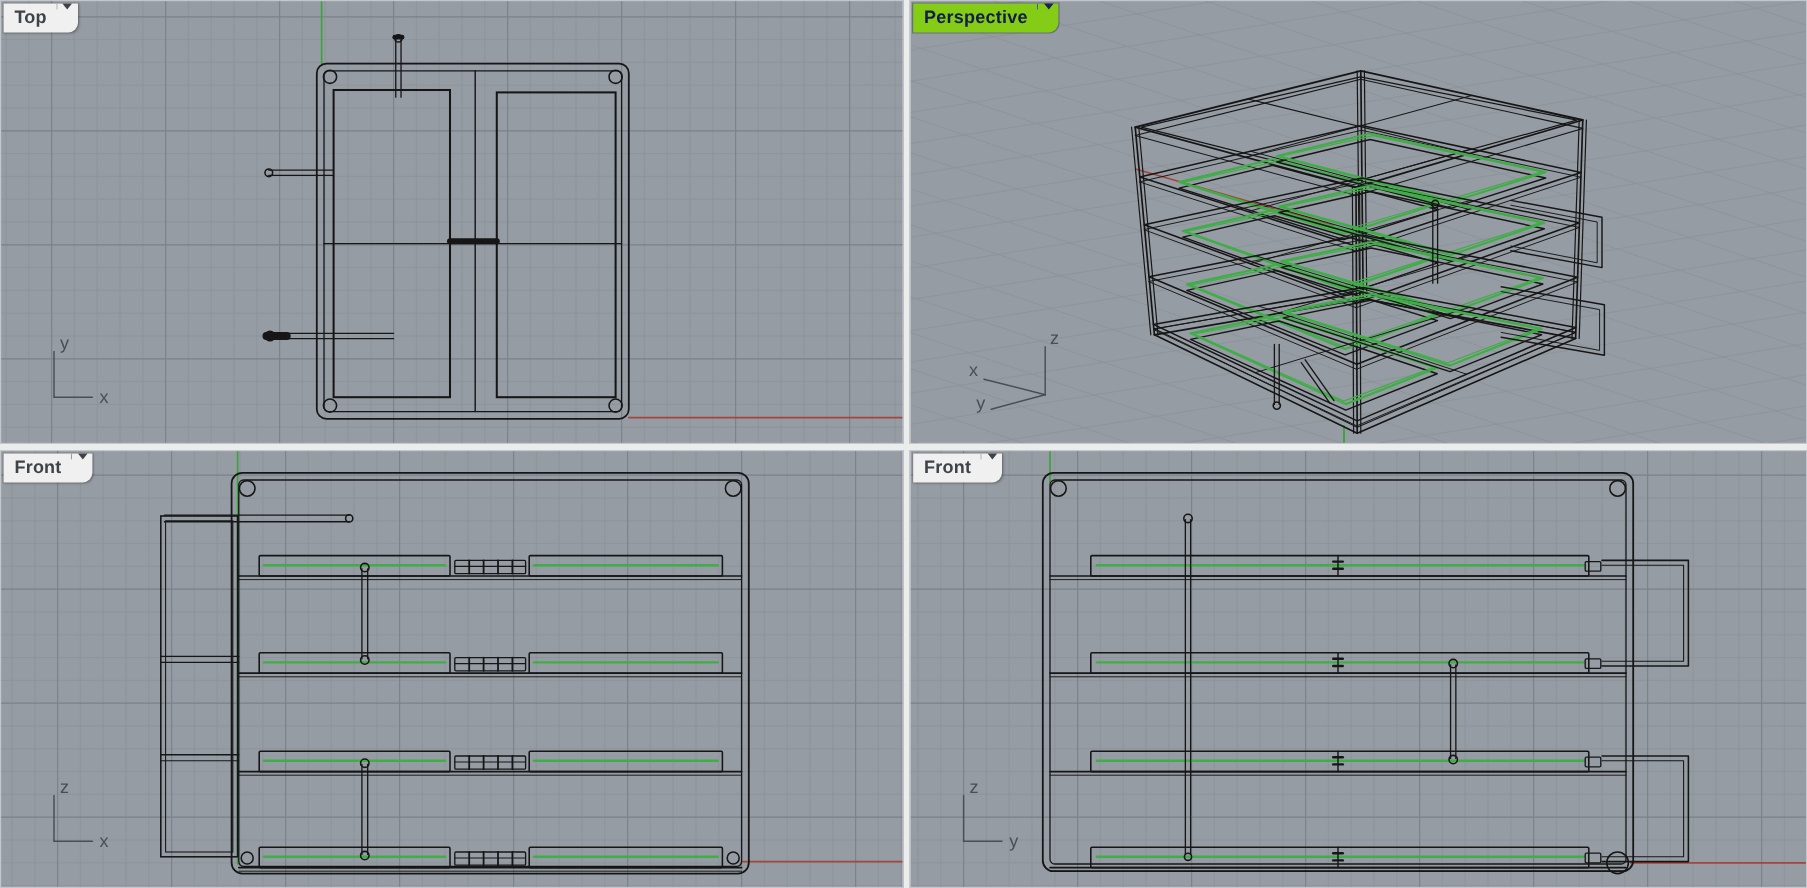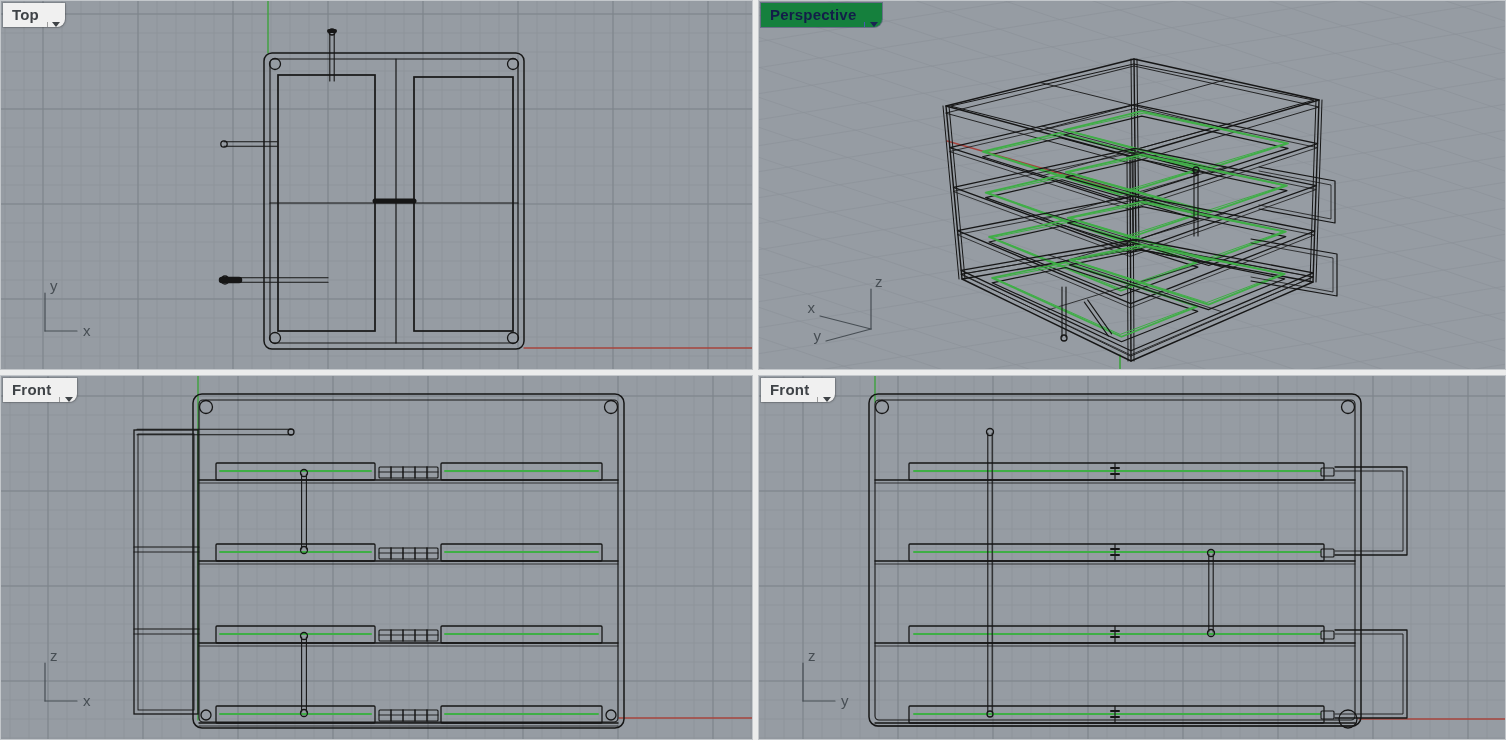--- a/index.html
+++ b/index.html
@@ -10,41 +10,41 @@
   }
   .viewport{
     position:absolute;
     background:#969ca3;
     border:1px solid #c3c7cb;
     box-sizing:border-box;
   }
   .viewport svg{display:block}
   .vp-tab{
     position:absolute;top:2px;left:2px;
-    display:flex;align-items:flex-end;height:24px;
+    display:flex;align-items:flex-start;height:24px;
     background:#f0f0f0;
     border-radius:0 0 8px 0;
     box-shadow:0 0 0 1px rgba(0,0,0,0.13), 1px 1px 2px rgba(0,0,0,0.15);
     cursor:pointer;user-select:none;
   }
   .vp-tab .lbl{
     font-weight:bold;font-size:15px;line-height:24px;color:#3f4347;
     padding:0 8px 0 9px;letter-spacing:.2px;
   }
   .vp-tab .arr{
     width:17px;display:flex;align-items:center;justify-content:center;
     border-left:1px solid rgba(0,0,0,0.35);
     border-radius:0 0 8px 0;
   }
   .tri{
     width:0;height:0;
     border-left:4.5px solid transparent;border-right:4.5px solid transparent;
     border-top:5.5px solid #3f4347;
   }
-  .vp-tab.active{background:#15803d;box-shadow:0 0 0 1px rgba(20,30,80,0.35)}
+  .vp-tab.active{background:#84cc16;box-shadow:0 0 0 1px rgba(20,30,80,0.35)}
   .vp-tab.active .lbl{color:#131d49}
   .vp-tab.active .arr{border-left-color:#4a5cae}
   .vp-tab.active .tri{border-top-color:#1a2452}
 </style>
 </head>
 <body>
 
 <div>
 
   <div class="viewport" style="left:0;top:0;width:753px;height:370px">

